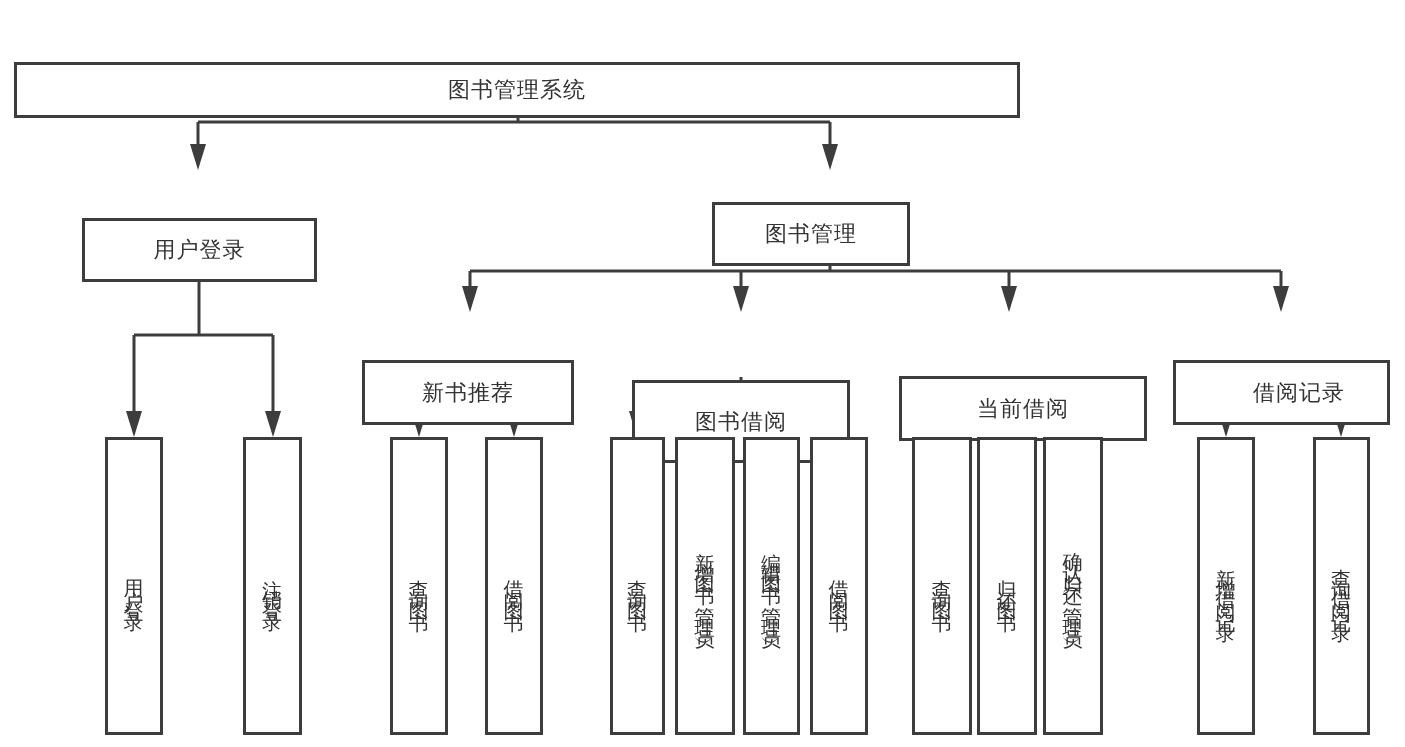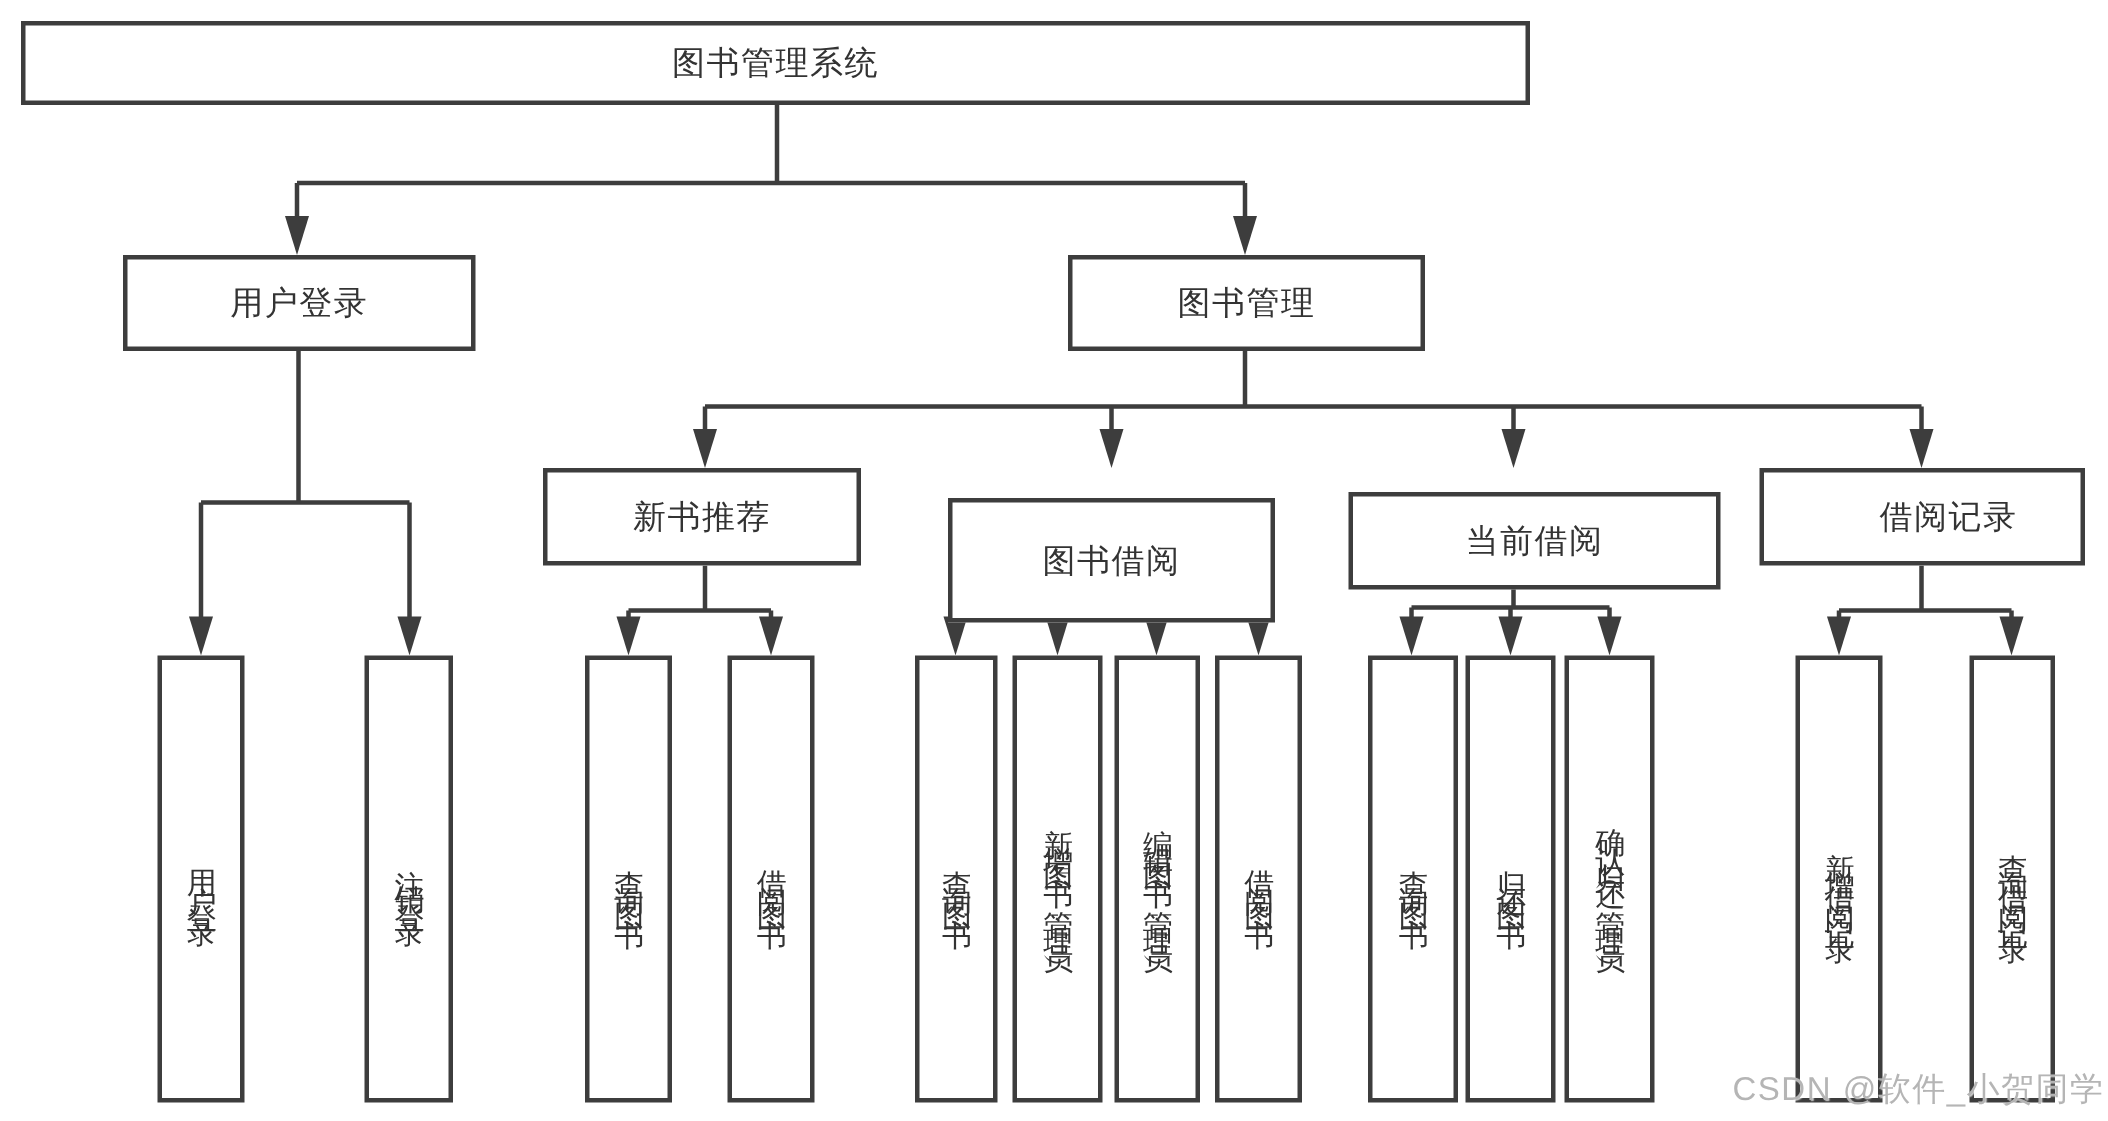--- a/index.html
+++ b/index.html
@@ -31,20 +31,21 @@
     display: flex;
     align-items: center;
     justify-content: center;
     color: #333333;
     z-index: 2;
   }
   .h-node {
     font-size: 22px;
     letter-spacing: 1px;
     white-space: nowrap;
+    margin-top: 48px;
   }
   .leaf {
     top: 437px;
     height: 298px;
     font-size: 20px;
   }
   .leaf .vtext {
     writing-mode: vertical-rl;
     text-orientation: mixed;
     letter-spacing: 11px;
@@ -100,21 +101,21 @@
     </g>
   </svg>
 
   <div class="box h-node" style="left:14px; top:14px; width:1006px; height:56px;">
     <span>图书管理系统</span>
   </div>
 
   <div class="box h-node" style="left:82px; top:170px; width:235px; height:64px;">
     <span>用户登录</span>
   </div>
-  <div class="box h-node" style="left:712px; top:170px; width:238px; height:64px;">
+  <div class="box h-node" style="left:712px; top:154px; width:198px; height:64px;">
     <span>图书管理</span>
   </div>
 
   <div class="box h-node" style="left:362px; top:312px; width:212px; height:65px;">
     <span>新书推荐</span>
   </div>
   <div class="box h-node" style="left:632px; top:332px; width:218px; height:83px;">
     <span>图书借阅</span>
   </div>
   <div class="box h-node" style="left:899px; top:328px; width:248px; height:65px;">
@@ -161,15 +162,14 @@
     <span class="vtext">确认归还（管理员）</span>
   </div>
 
   <div class="box leaf" style="left:1197px; width:58px;">
     <span class="vtext">新增借阅记录</span>
   </div>
   <div class="box leaf" style="left:1313px; width:57px;">
     <span class="vtext">查询借阅记录</span>
   </div>
 
-  <div class="watermark">CSDN @软件_小贺同学</div>
 
 </div>
 
 </body></html>

